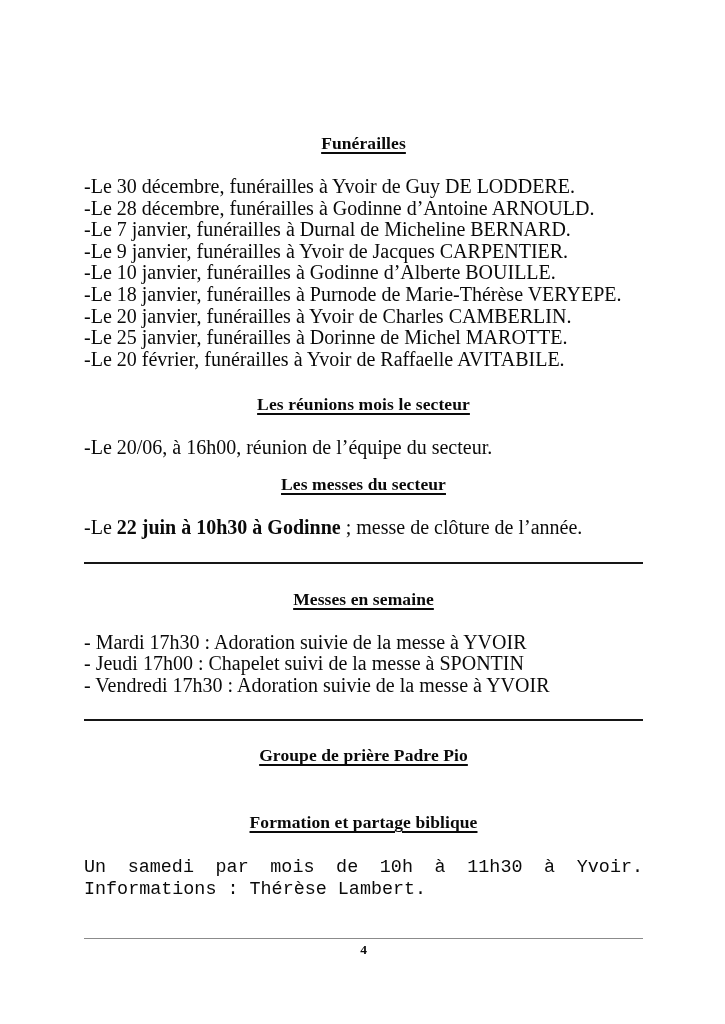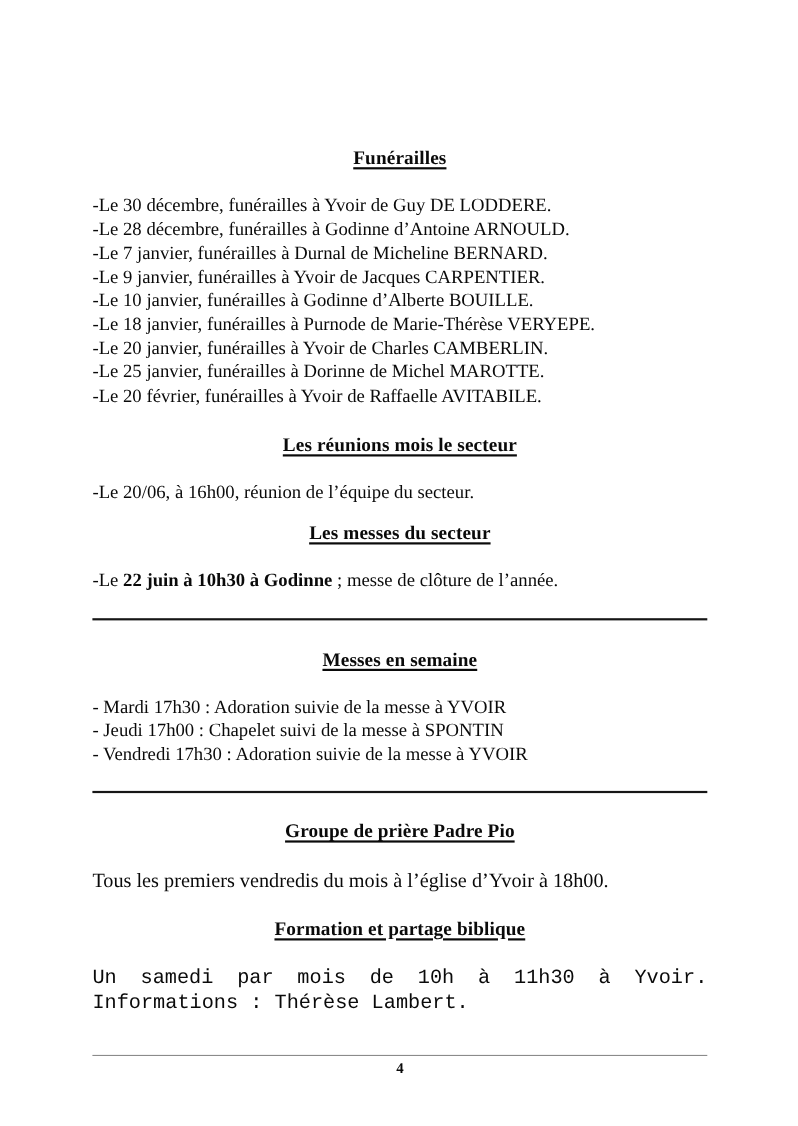--- a/index.html
+++ b/index.html
@@ -33,21 +33,21 @@
     font-size: 17.5px;
     line-height: 21px;
     letter-spacing: 0.1px;
   }
   .h-section span.u {
     text-decoration: underline;
     text-underline-offset: 2.5px;
     text-decoration-thickness: 1.6px;
   }
   .body-line {
-    font-size: 17px;
+    font-size: 20px;
     line-height: 21.6px;
     text-align: left;
     white-space: pre-wrap;
   }
   .para {
     font-size: 18.4px;
     line-height: 21.6px;
     text-align: left;
   }
   .para.justify {
@@ -131,21 +131,20 @@
       <div class="body-line">- Jeudi 17h00 : Chapelet suivi de la messe à SPONTIN</div>
       <div class="body-line">- Vendredi 17h30 : Adoration suivie de la messe à YVOIR</div>
     </div>
 
     <div style="height:23px"></div>
     <hr class="rule-thick">
     <div style="height:24px"></div>
 
     <div class="h-section"><span class="u">Groupe de prière Padre Pio</span></div>
     <div class="gap-heading-to-para"></div>
-    <div class="para">Tous les premiers vendredis du mois à l’église d’Yvoir à 18h00.</div>
 
     <div style="height:22px"></div>
 
     <div class="h-section"><span class="u">Formation et partage biblique</span></div>
     <div class="gap-heading-to-para"></div>
     <div class="para justify">Un samedi par mois de 10h à 11h30 à Yvoir. Informations : Thérèse Lambert.</div>
 
     <div style="height:37px"></div>
     <hr class="rule-thin">
     <div class="page-number">4</div>

